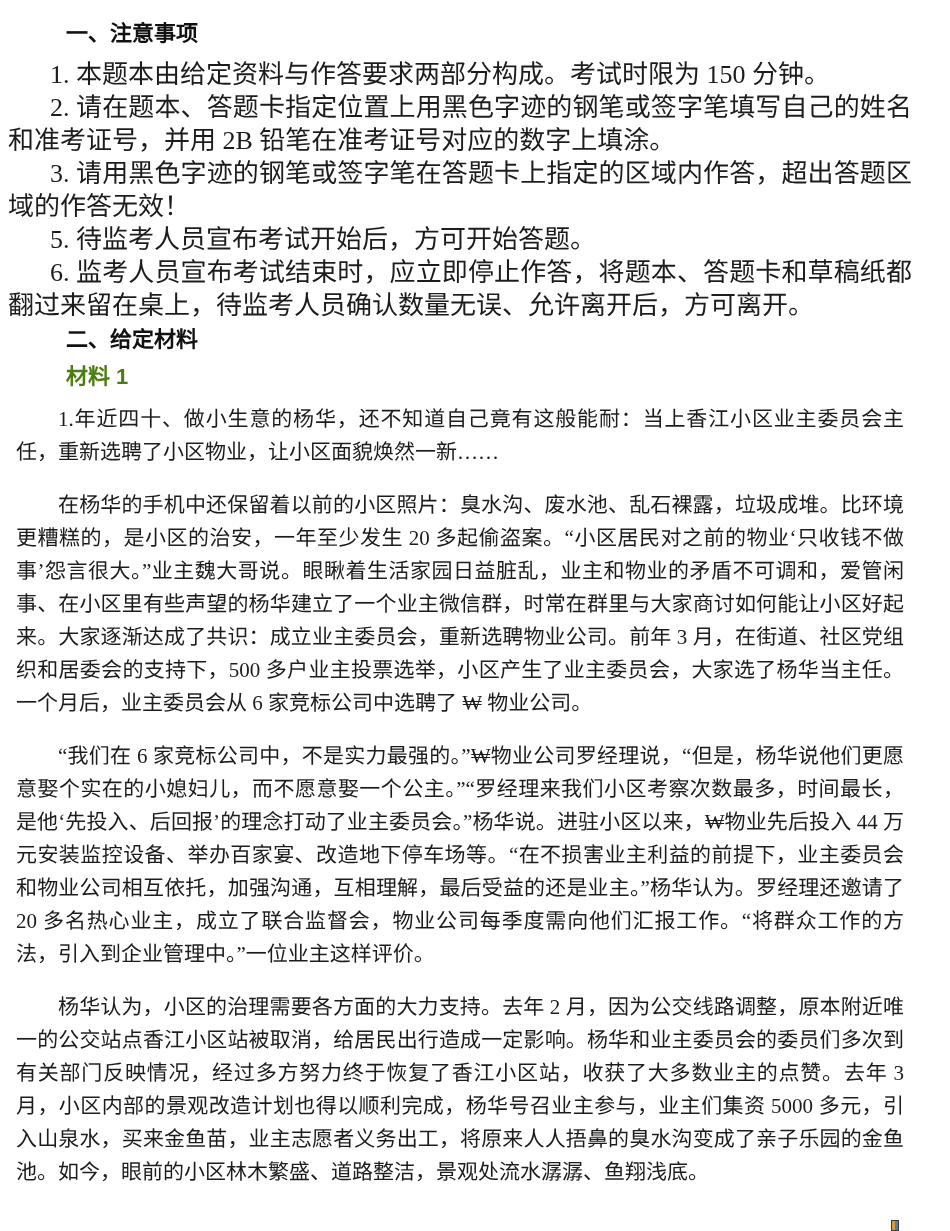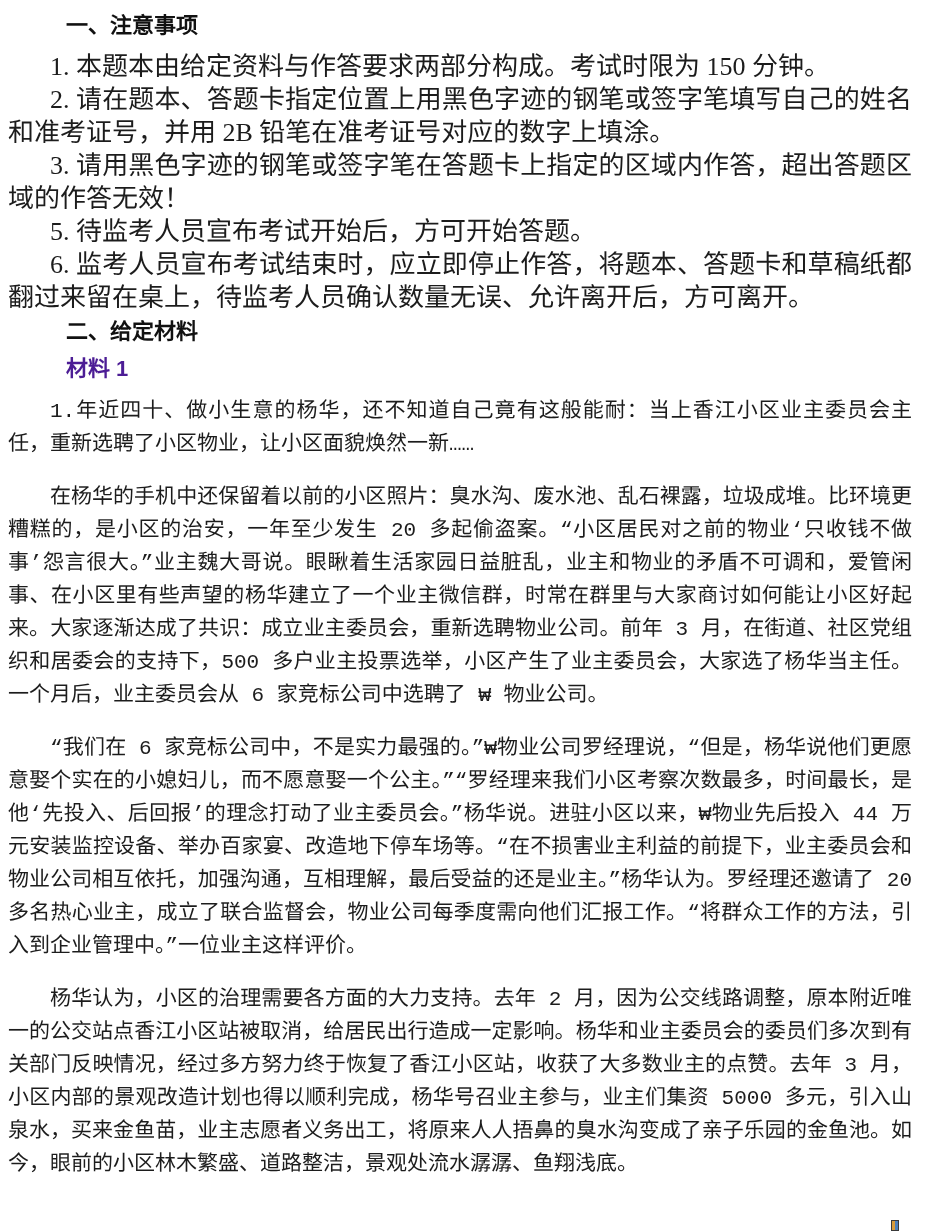--- a/index.html
+++ b/index.html
@@ -5,21 +5,21 @@
   html, body { margin: 0; padding: 0; background: #ffffff; }
   body {
     width: 950px; height: 1231px;
     position: relative;
     overflow: hidden;
     font-family: "Liberation Sans", "DejaVu Sans", sans-serif;
     color: #1c1c1c;
   }
   .page {
     position: absolute;
-    left: 0; top: 0;
+    left: 0; top: 8px;
     width: 950px; height: 884px;
     padding: 11px 38px 4px 8px;
     box-sizing: border-box;
   }
   .sec-heading {
     margin: 0 0 9px 58px;
     font-size: 22px;
     line-height: 30px;
     font-weight: bold;
     font-family: "Liberation Sans", "DejaVu Sans", sans-serif;
@@ -33,30 +33,30 @@
     text-align: justify;
     text-justify: inter-ideograph;
     font-family: "Liberation Serif", "DejaVu Serif", serif;
   }
   .heading-2 { margin: 3px 0 4px 58px; }
   .material-heading {
     margin: 7px 0 0 58px;
     font-size: 22px;
     line-height: 30px;
     font-weight: bold;
-    color: #4c1d95;
+    color: #4d7c0f;
   }
   .material p {
-    margin: 0;
+    margin: 8px;
     font-size: 21px;
     line-height: 33px;
     text-indent: 42px;
     text-align: justify;
     text-justify: inter-ideograph;
-    font-family: Liberation Mono, monospace;
+    font-family: Liberation Serif, serif;
   }
   .material p.first { margin-top: 11px; }
   .material p.gap   { margin-top: 20px; }
   .corner-artifact {
     position: absolute;
     left: 891px; top: 1220px;
     width: 8px; height: 11px;
     border: 1px solid #3a3a3a;
     box-sizing: border-box;
     display: flex;

